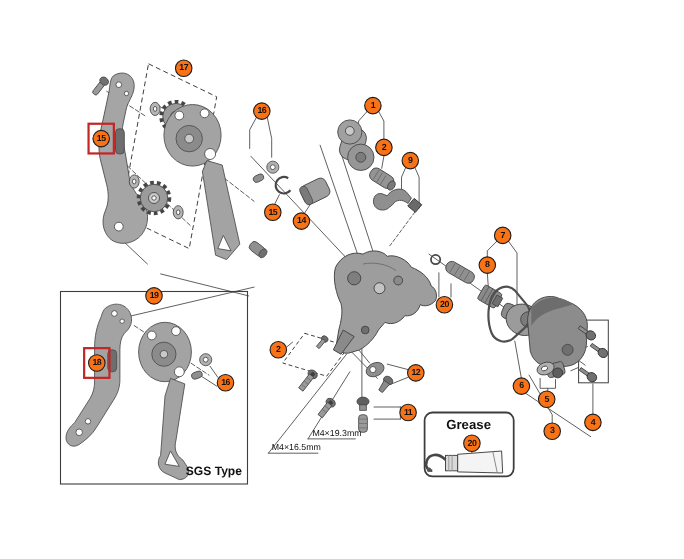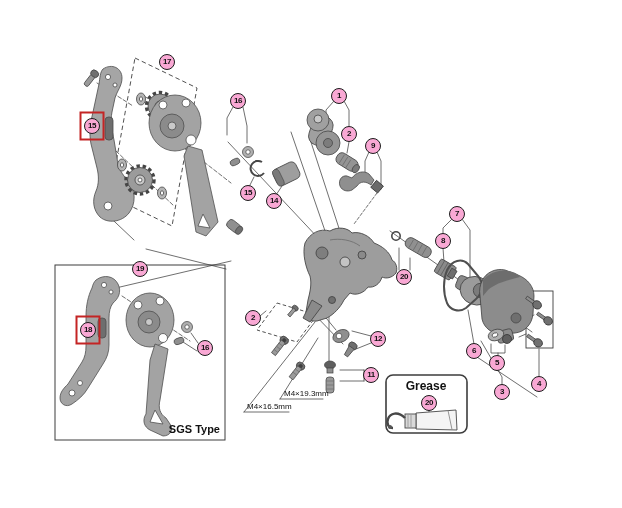--- a/index.html
+++ b/index.html
@@ -3,21 +3,21 @@
 <meta charset="utf-8">
 <style>
   html,body{margin:0;padding:0;background:#fff;}
   .stage{
     position:relative;width:622px;height:508px;background:#ffffff;
     font-family:"Liberation Sans", sans-serif;overflow:hidden;
   }
   .artwork{position:absolute;left:0;top:0;z-index:1;}
   .callout{
     position:absolute;width:14px;height:14px;border:1.4px solid #1c1c1c;border-radius:50%;
-    background:#f9a8d4;color:#111;font-size:8px;font-weight:bold;line-height:14px;text-align:center;
+    background:#f97316;color:#111;font-size:8px;font-weight:bold;line-height:14px;text-align:center;
     transform:translate(-50%,-50%);z-index:4;letter-spacing:-0.5px;
   }
   .hlbox{
     position:absolute;width:21px;height:25px;border:2.6px solid #c42424;
     transform:translate(-50%,-50%);z-index:3;background:transparent;
   }
   .lbl{position:absolute;z-index:4;color:#111;white-space:nowrap;}
   .lbl-bold{font-weight:bold;}
   .grease-lbl{left:386px;top:379px;width:80px;text-align:center;font-size:12px;}
   .sgs-lbl{left:120px;top:423px;width:100px;text-align:right;font-size:11px;}

